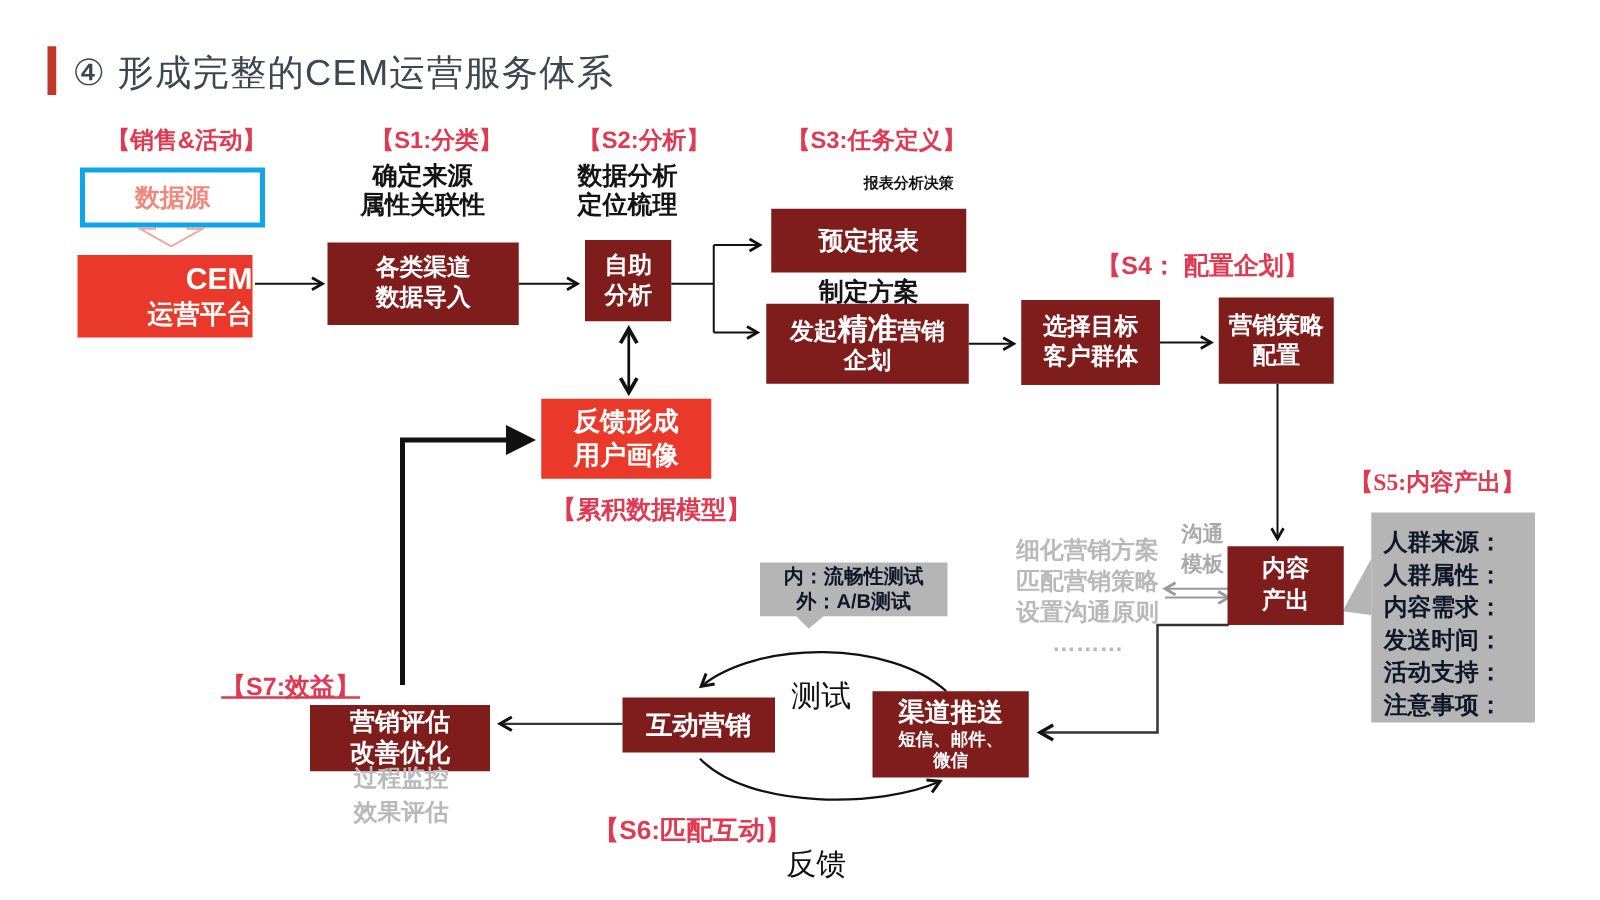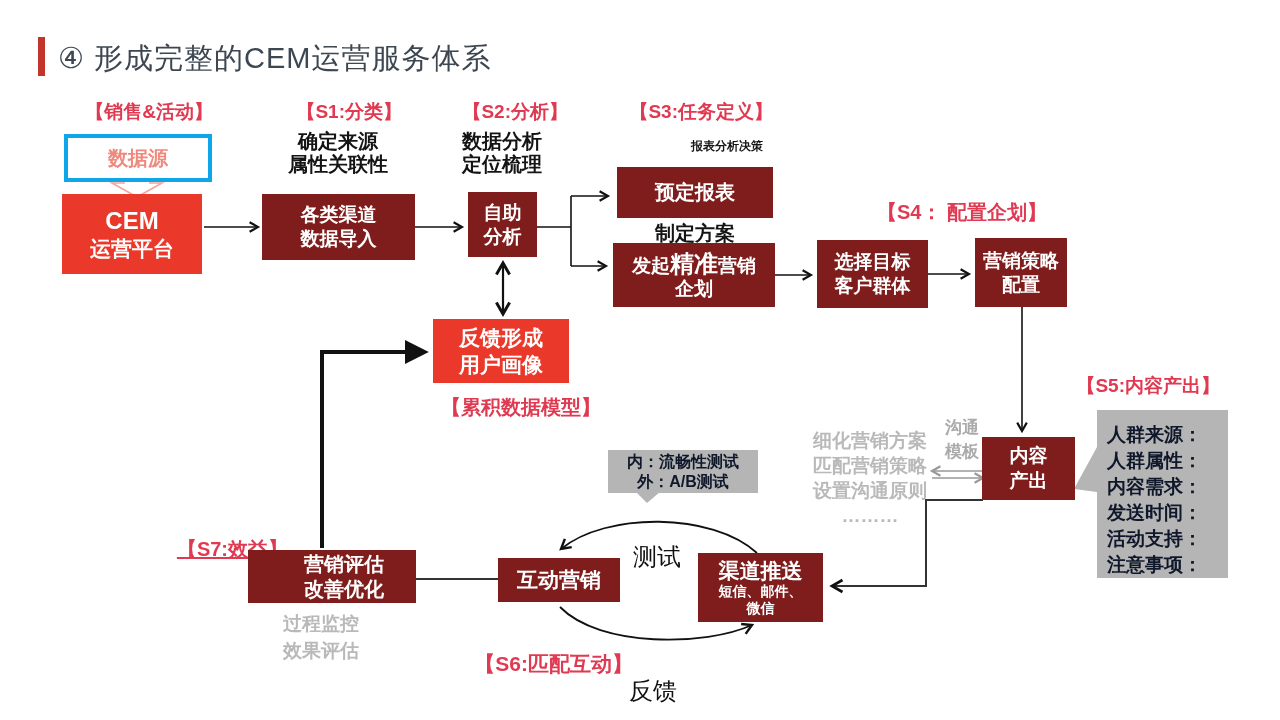--- a/index.html
+++ b/index.html
@@ -71,41 +71,41 @@
   </svg>
 
   <div class="titlebar"></div>
   <div class="title">④ 形成完整的CEM运营服务体系</div>
 
   <div class="slabel" style="left:58px;top:99px;width:155px;font-size:19px;">【销售&amp;活动】</div>
   <div class="slabel" style="left:272px;top:99px;width:130px;font-size:19px;">【S1:分类】</div>
   <div class="slabel" style="left:440px;top:99px;width:128px;font-size:19px;">【S2:分析】</div>
   <div class="slabel" style="left:608px;top:99px;width:165px;font-size:19px;">【S3:任务定义】</div>
   <div class="slabel" style="left:862px;top:199px;width:185px;font-size:20px;">【S4： 配置企划】</div>
-  <div class="slabel" style="left:1070px;top:373px;width:150px;font-size:19px;">【S5:内容产出】</div>
+  <div class="slabel" style="left:1070px;top:373px;width:150px;font-size:19px;font-family:Liberation Serif, serif;">【S5:内容产出】</div>
   <div class="slabel" style="left:468px;top:650px;width:165px;font-size:21px;">【S6:匹配互动】</div>
   <div class="slabel" style="left:170px;top:536px;width:118px;font-size:20px;text-decoration:underline;">【S7:效益】</div>
   <div class="slabel" style="left:423px;top:394px;width:178px;font-size:20px;">【累积数据模型】</div>
 
   <div class="heading" style="left:258px;top:130px;width:160px;font-size:20px;line-height:23px;">
     <div>确定来源</div>
     <div>属性关联性</div>
   </div>
   <div class="heading" style="left:432px;top:130px;width:140px;font-size:20px;line-height:23px;">
     <div>数据分析</div>
     <div>定位梳理</div>
   </div>
   <div class="heading" style="left:652px;top:138px;width:150px;font-size:12px;">报表分析决策</div>
   <div class="heading" style="left:620px;top:220px;width:150px;font-size:20px;">制定方案</div>
   <div class="plain" style="left:612px;top:502px;width:90px;font-size:24px;">测试</div>
   <div class="plain" style="left:608px;top:636px;width:90px;font-size:24px;">反馈</div>
 
   <div class="node outline" style="left:64px;top:134px;width:140px;height:40px;font-size:20px;">数据源</div>
 
-  <div class="node redbox" style="left:62px;top:194px;width:140px;height:80px;line-height:1.2;">
+  <div class="node redbox" style="left:62px;top:204px;width:140px;height:66px;line-height:1.2;align-items:flex-end;">
     <div style="font-size:24px;">CEM</div>
     <div style="font-size:21px;">运营平台</div>
   </div>
 
   <div class="node salmon" style="left:262px;top:194px;width:153px;height:66px;font-size:19px;line-height:1.25;">
     <div>各类渠道</div>
     <div>数据导入</div>
   </div>
 
   <div class="node salmon" style="left:468px;top:192px;width:69px;height:65px;font-size:19px;line-height:1.25;">
@@ -141,21 +141,21 @@
   </div>
 
   <div class="node salmon" style="left:498px;top:558px;width:122px;height:44px;font-size:21px;">互动营销</div>
 
   <div class="node salmon" style="left:698px;top:553px;width:125px;height:69px;line-height:1.15;">
     <div style="font-size:21px;">渠道推送</div>
     <div style="font-size:14px;">短信、邮件、</div>
     <div style="font-size:14px;">微信</div>
   </div>
 
-  <div class="node salmon" style="left:248px;top:550px;width:144px;height:53px;font-size:20px;line-height:1.25;padding-left:24px;">
+  <div class="node salmon" style="left:248px;top:564px;width:144px;height:53px;font-size:20px;line-height:1.25;">
     <div>营销评估</div>
     <div>改善优化</div>
   </div>
 
   <div class="graytxt" style="left:262px;top:610px;width:118px;font-size:19px;line-height:27px;">
     <div>过程监控</div>
     <div>效果评估</div>
   </div>
 
   <div class="graytxt" style="left:806px;top:428px;width:128px;font-size:19px;line-height:25px;text-align:center;">

